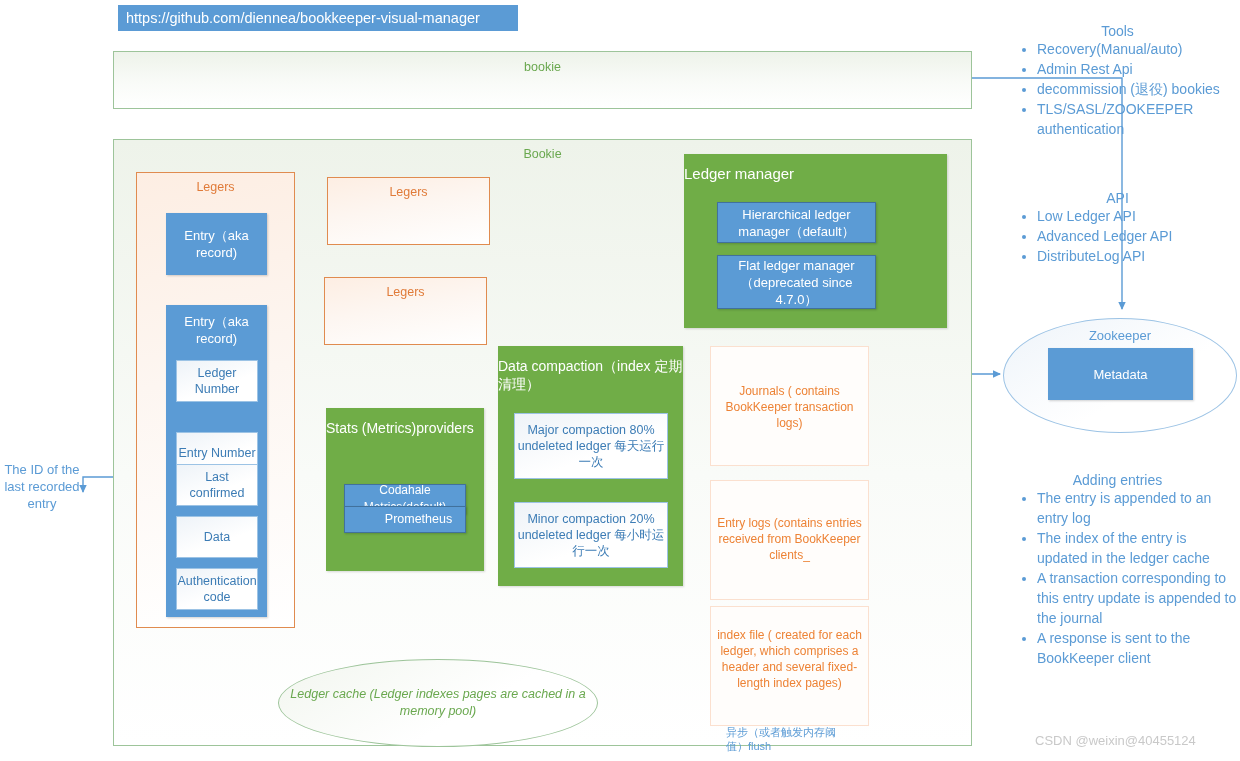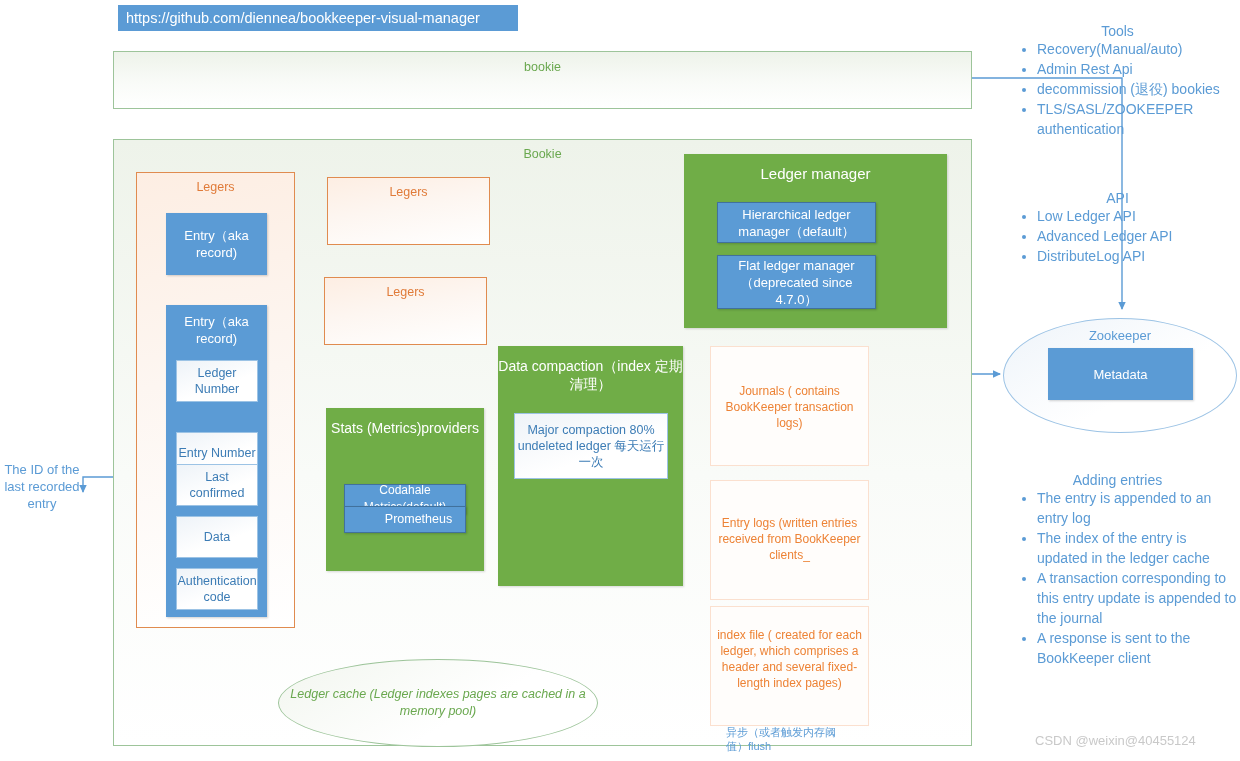--- a/index.html
+++ b/index.html
@@ -31,21 +31,21 @@
     box-shadow:1px 1px 2px rgba(0,0,0,.18);}
   .blue-box.outlined{border:1px solid #41719c;}
 
   
   .white-box{background:linear-gradient(160deg,#eef3f8 0%,#ffffff 60%);
     border:1px solid #9cc3e5;color:#3c7cb5;display:flex;align-items:center;
     justify-content:center;text-align:center;font-size:12.5px;line-height:16px;}
 
   
   .green-block{background:#70ad47;box-shadow:1px 1px 2px rgba(0,0,0,.15);}
-  .green-block-title{color:#ffffff;font-size:14px;line-height:18px;text-align:center;
+  .green-block-title{color:#ffffff;font-size:14px;line-height:18px;text-align:left;
     width:100%;position:absolute;left:0;}
 
   
   .rt-head{color:#5b9bd5;font-size:14px;text-align:center;width:100%;}
   .rt-list{color:#5b9bd5;font-size:14px;line-height:20px;margin:0;
     padding-left:42px;list-style:disc;}
   .rt-list li{margin:0;padding:0;}
 
   
   .ellipse{border:1.3px solid #9dc49a;border-radius:50%;
@@ -130,32 +130,33 @@
   <div class="abs green-block" style="left:326px;top:408px;width:158px;height:163px;">
     <div class="green-block-title" style="top:11px;">Stats (Metrics)providers</div>
   </div>
   <div class="abs blue-box outlined" style="left:344px;top:484px;width:122px;height:30px;font-size:12px;">Codahale Metrics(default)</div>
   <div class="abs blue-box outlined" style="left:344px;top:506px;width:122px;height:27px;font-size:12.5px;padding-left:27px;">Prometheus</div>
 
   <div class="abs green-block" style="left:498px;top:346px;width:185px;height:240px;">
     <div class="green-block-title" style="top:11px;">Data compaction（index 定期清理）</div>
   </div>
   <div class="abs white-box" style="left:514px;top:413px;width:154px;height:66px;">Major compaction 80% undeleted ledger 每天运行一次</div>
+  <div class="abs white-box" style="left:514px;top:502px;width:154px;height:66px;">Minor compaction 20% undeleted ledger 每小时运行一次</div>
 
   <div class="abs green-block" style="left:684px;top:154px;width:263px;height:174px;">
     <div class="green-block-title" style="top:11px;font-size:15px;">Ledger manager</div>
   </div>
   <div class="abs blue-box outlined" style="left:717px;top:202px;width:159px;height:41px;">Hierarchical ledger manager（default）</div>
   <div class="abs blue-box outlined" style="left:717px;top:255px;width:159px;height:54px;">Flat ledger manager（deprecated since 4.7.0）</div>
 
   <div class="abs orange-soft" style="left:710px;top:346px;width:159px;height:120px;">
     <div class="orange-soft-text" style="top:36px;">Journals ( contains BookKeeper transaction logs)</div>
   </div>
   <div class="abs orange-soft" style="left:710px;top:480px;width:159px;height:120px;">
-    <div class="orange-soft-text" style="top:34px;">Entry logs (written entries received from BookKeeper clients_</div>
+    <div class="orange-soft-text" style="top:34px;">Entry logs (contains entries received from BookKeeper clients_</div>
   </div>
   <div class="abs orange-soft" style="left:710px;top:606px;width:159px;height:120px;">
     <div class="orange-soft-text" style="top:20px;">index file ( created for each ledger, which comprises a header and several fixed-length index pages)</div>
   </div>
 
   <div class="abs ellipse" style="left:278px;top:659px;width:320px;height:88px;">
     <div class="ellipse-text">Ledger cache (Ledger indexes pages are cached in a memory pool)</div>
   </div>
 
   <div class="abs note-cn" style="left:726px;top:725px;width:130px;">异步（或者触发内存阈值）flush</div>

